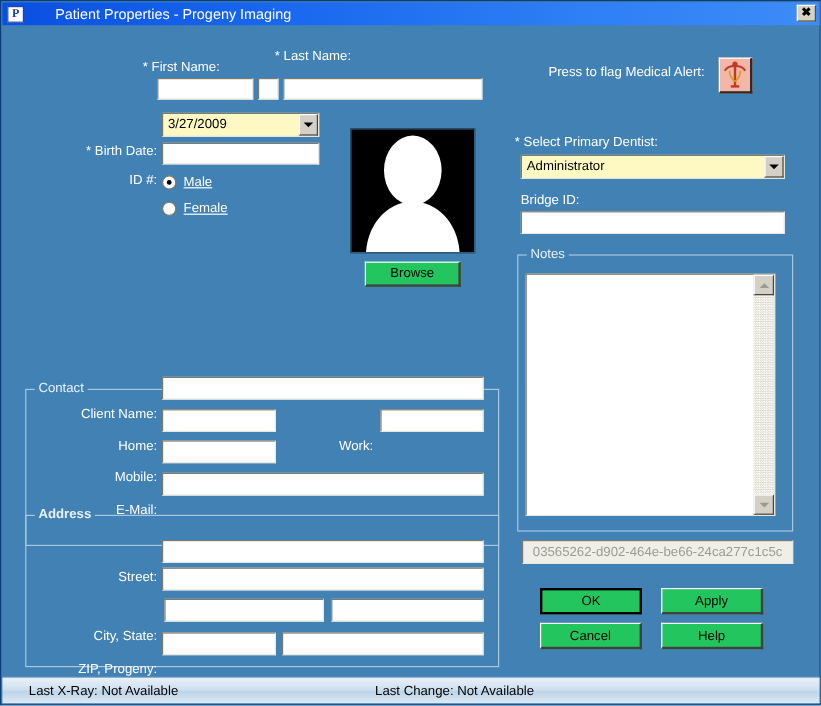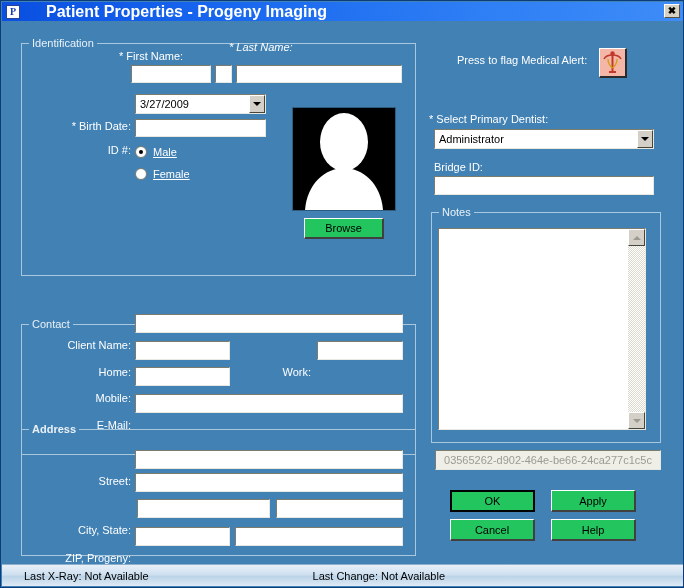--- a/index.html
+++ b/index.html
@@ -43,22 +43,22 @@
   }
   #title-icon .glyph {
     color: #1b3ba8;
     font-size: 10px;
     font-weight: bold;
     line-height: 10px;
     font-family: "Liberation Serif", serif;
   }
   #title-text {
     color: #ffffff;
-    font-size: 16px;
-    font-weight: bold;
+    font-size: 12px;
+    font-weight: normal;
     margin-left: 6px;
     white-space: nowrap;
     letter-spacing: 0px;
     padding-left: 20px;
   }
   #title-close {
     position: absolute;
     right: 4px; top: 2px;
     width: 16px; height: 14px;
     background: #d8d2c4;
@@ -120,21 +120,21 @@
   }
   .tbox.readonly {
     background: #efefe8;
     color: #9b9b92;
     text-align: center;
   }
 
   
   .combo {
     position: absolute;
-    background: #ffffff;
+    background: #fef9c3;
     border-top: 1px solid #7b7b6e;
     border-left: 1px solid #7b7b6e;
     border-right: 1px solid #e8e8e0;
     border-bottom: 1px solid #e8e8e0;
     box-sizing: border-box;
     display: flex;
     align-items: center;
   }
   .combo .cval {
     flex: 1;
@@ -329,26 +329,23 @@
 <div id="window">
 
   <div id="titlebar">
     <div id="title-icon">
       <span class="glyph">P</span>
     </div>
     <div id="title-text">Patient Properties - Progeny Imaging</div>
     <div id="title-close">✖</div>
   </div>
 
-  <div class="groupbox" style="left:20px; top:42px; width:395px; height:233px;">
-    <span class="gb-title">Identification</span>
-  </div>
 
   <div class="lbl" style="left:118px; top:49px; width:86px;">* First Name:</div>
-  <div class="lbl" style="left:228px; top:40px; width:86px;font-style:italic;">* Last Name:</div>
+  <div class="lbl" style="left:228px; top:40px; width:86px;">* Last Name:</div>
 
   <input class="tbox" style="left: 130px; top: 64px; width: 80px; height: 18px;" value="">
   <input class="tbox" style="left: 214px; top: 64px; width: 17px; height: 18px;" value="">
   <input class="tbox" style="left: 235px; top: 64px; width: 166px; height: 18px;" value="">
 
   <div class="lbl right" style="left:40px; top:99px; width:90px;">* Birth Date:</div>
   <div class="combo" style="left:134px; top:93px; width:131px; height:20px;">
     <span class="cval">3/27/2009</span>
     <span class="cbtn">
         <i class="arrow-down"></i>

